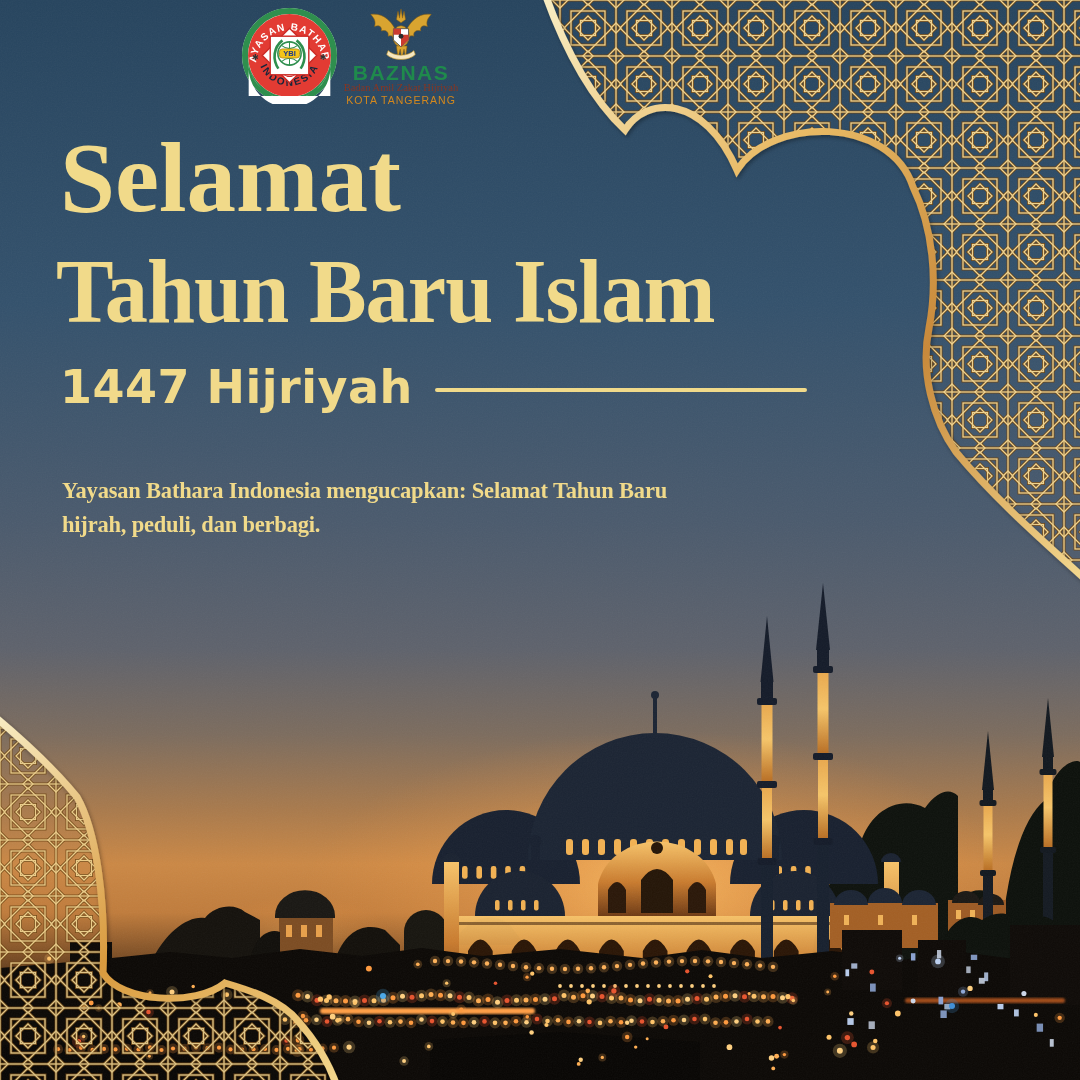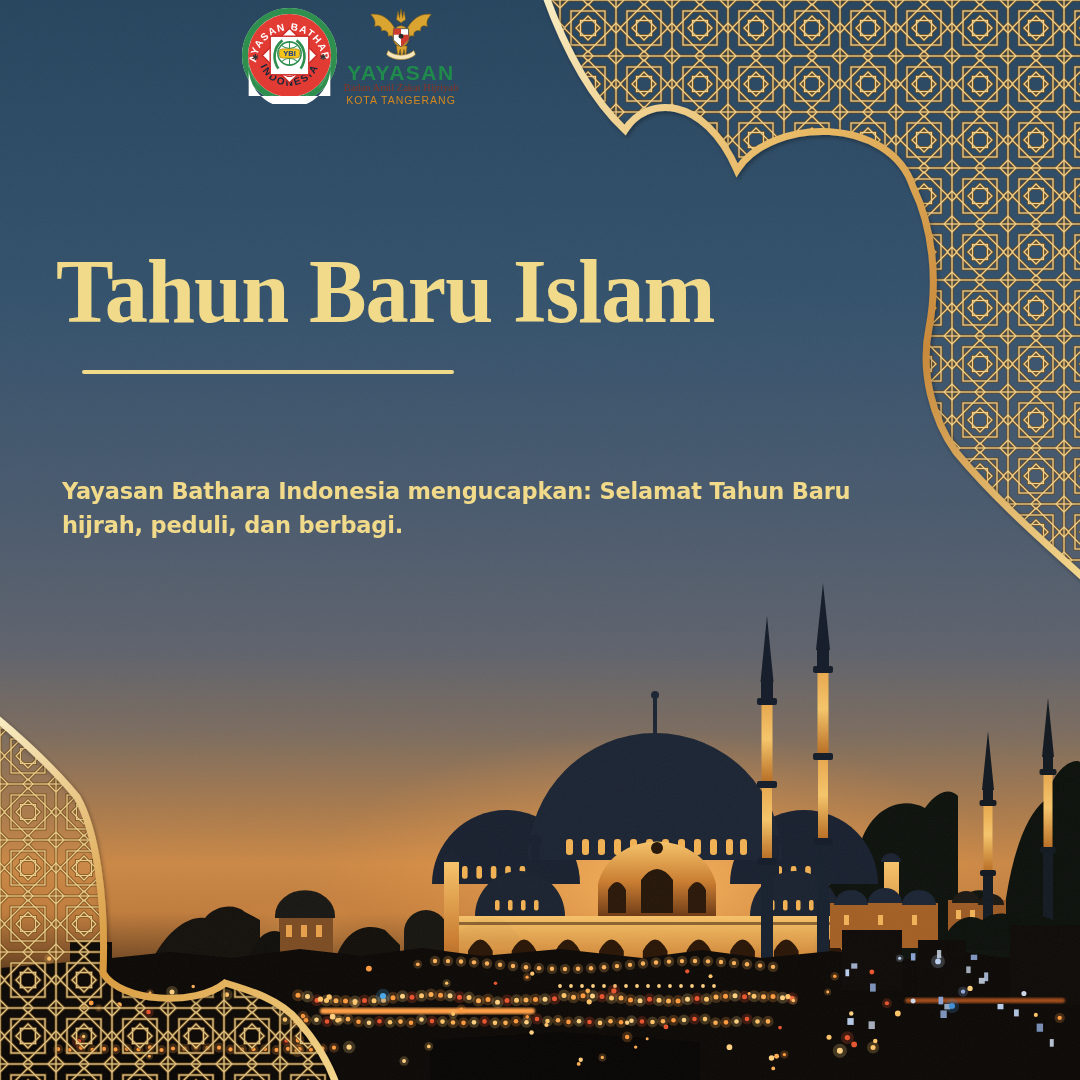--- a/index.html
+++ b/index.html
@@ -22,21 +22,21 @@
   
   .accent{color:#f1da8a;}
   .t1{position:absolute;left:60px;top:128px;font-family:"Liberation Serif",serif;font-weight:700;font-size:99px;line-height:1;letter-spacing:0;}
   .t2{position:absolute;left:56px;top:247px;font-family:"Liberation Serif",serif;font-weight:700;font-size:90px;line-height:1;letter-spacing:-1px;transform:scaleX(.96);transform-origin:left;white-space:nowrap;}
   .t3row{position:absolute;left:60px;top:364px;display:flex;align-items:center;}
   .t3{font-weight:700;font-size:46px;letter-spacing:.5px;line-height:1;}
   .rule{width:372px;height:3.5px;background:#f1da8a;margin-left:22px;margin-top:6px;border-radius:2px;}
 
   
   .msg{position:absolute;left:62px;top:474px;font-weight:700;font-size:22.5px;line-height:34px;letter-spacing:-0.2px;}
-  .msg span{display:block;white-space:nowrap;}
+  .msg span{display:block;white-space:nowrap;font-family:Liberation Serif, serif;}
 </style>
 </head>
 <body>
 
 <div class="canvas">
 
   <svg class="layer" width="1080" height="1080" viewBox="0 0 1080 1080">
     <defs>
       <linearGradient id="sky" x1="0" y1="0" x2="0" y2="1">
         <stop offset="0" stop-color="#26445e"></stop>
@@ -805,27 +805,29 @@
       </g>
       <path d="M35,28 L55,28 L55,43 L45,52 L35,43 Z" fill="#fff" stroke="#3a3a3a" stroke-width="1"></path>
       <path d="M35,28 L45,28 L45,36 L35,36 Z" fill="#cc3b2e"></path>
       <path d="M45,36 L55,36 L55,43 L45,43 Z" fill="#cc3b2e" opacity=".15"></path>
       <path d="M45,36 L55,36 L55,43 L45,43 L45,52 L35,43 L35,36 L45,36 Z" fill="none"></path>
       <path d="M35,36 L45,36 L45,52 L35,43 Z" fill="#cc3b2e" opacity=".0"></path>
       <path d="M45,36 L55,36 L55,43 L45,52 Z" fill="#cc3b2e"></path>
       <circle cx="45" cy="38" r="3.2" fill="#2b2b2b"></circle>
       <path d="M26,62 C34,71 56,71 64,62 L62,57 C54,65 36,65 28,57 Z" fill="#f5e6c0" stroke="#b5891a" stroke-width=".8"></path>
     </svg>
-    <div class="bz-name">YAYASAN</div>
+    <div class="bz-name">BAZNAS</div>
     <div class="bz-sub">Badan Amil Zakat Hijriyah</div>
     <div class="bz-city">KOTA TANGERANG</div>
   </div>
 
+  <div class="t1 accent">Selamat</div>
   <div class="t2 accent">Tahun Baru Islam</div>
   <div class="t3row">
+    <div class="t3 accent">1447 Hijriyah</div>
     <div class="rule"></div>
   </div>
 
   <div class="msg accent">
     <span>Yayasan Bathara Indonesia mengucapkan: Selamat Tahun Baru</span>
     <span>hijrah, peduli, dan berbagi.</span>
   </div>
 
 </div>
 

